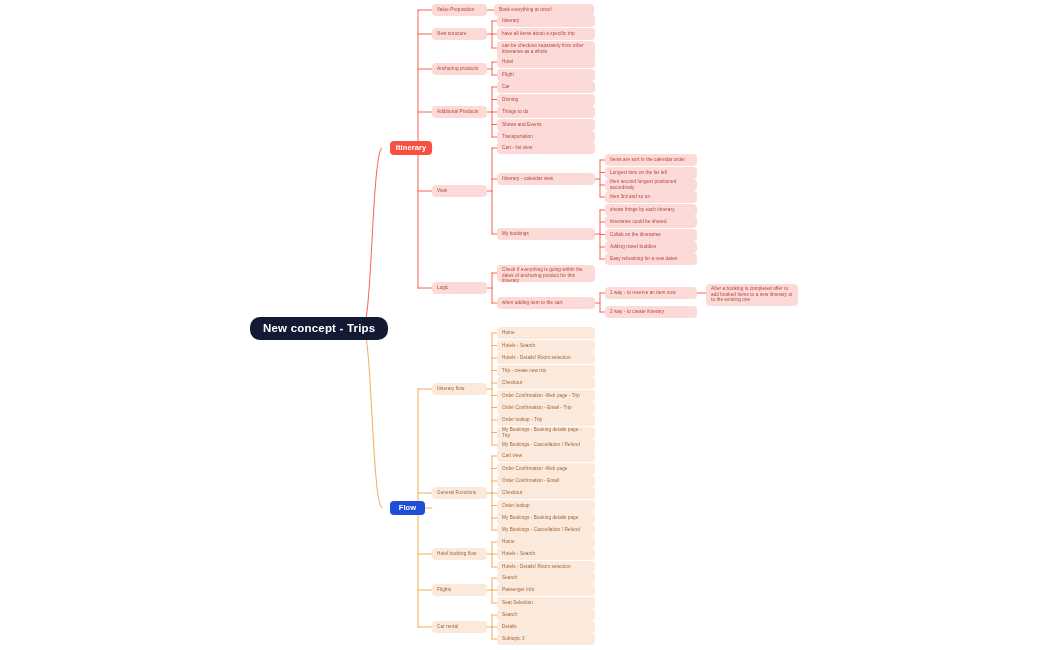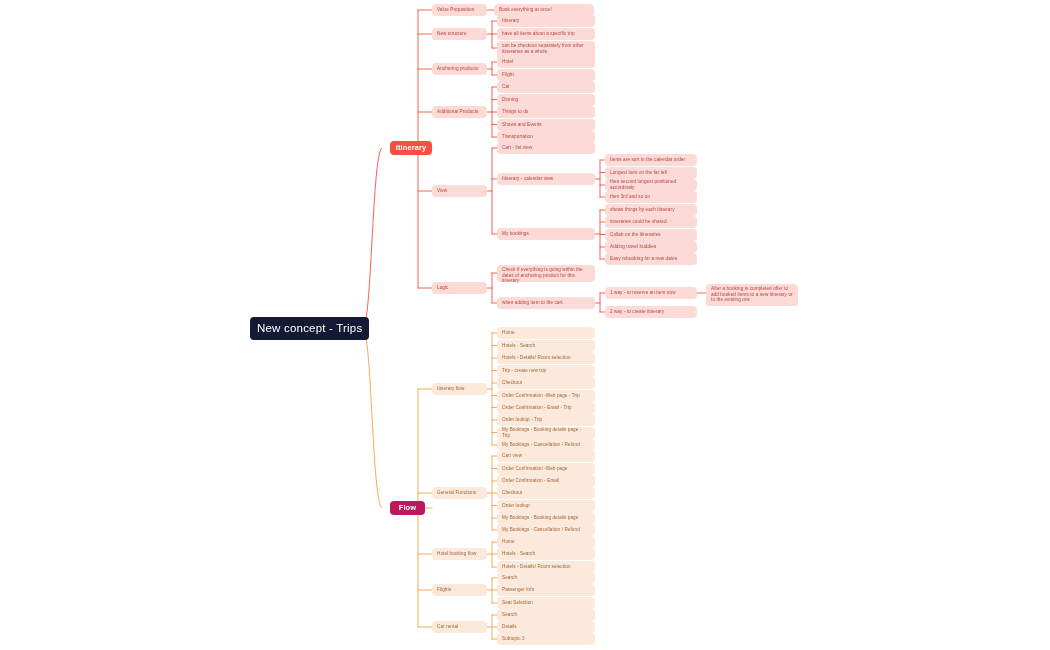--- a/index.html
+++ b/index.html
@@ -27,36 +27,36 @@
     border-radius: 6px;
     line-height: 1.25;
     white-space: pre-wrap;
     letter-spacing: 0.1px;
   }
   
   .root {
     background: #141a33;
     color: #ffffff;
     font-size: 11.5px;
-    font-weight: normal;
-    border-radius: 4px;
-    padding: 0 7px;
+    font-weight: bold;
+    border-radius: 10px;
+    padding: 0 13px;
     letter-spacing: 0.2px;
   }
   
   .branch {
     color: #ffffff;
     font-size: 7.5px;
     font-weight: bold;
     border-radius: 4px;
     padding: 0 7px;
     justify-content: center;
   }
   .branch.red { background: #f8503f; }
-  .branch.orange { background: #be185d; }
+  .branch.orange { background: #1d4ed8; }
 
   
   .pill {
     font-size: 4.6px;
     padding: 2px 5px;
     border-radius: 4px;
   }
   .pill.red {
     background: #fbdad7;
     color: #b4423a;

